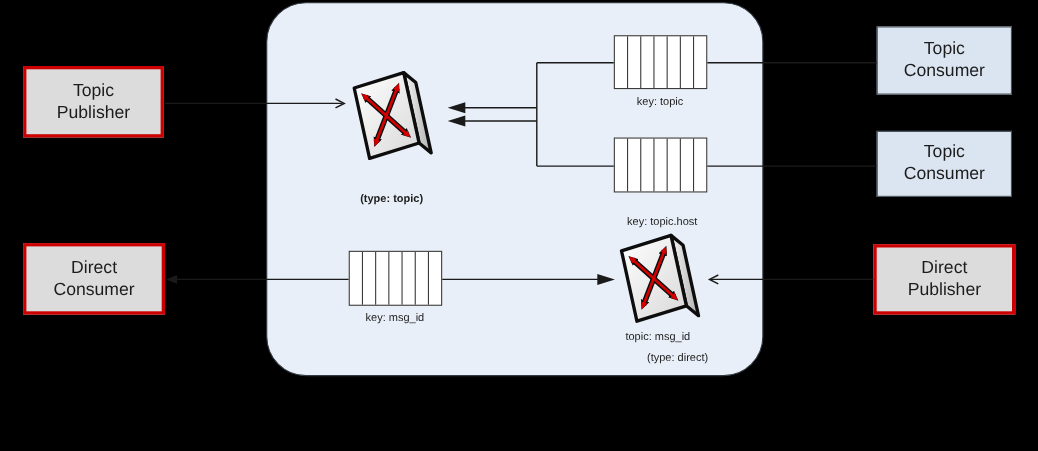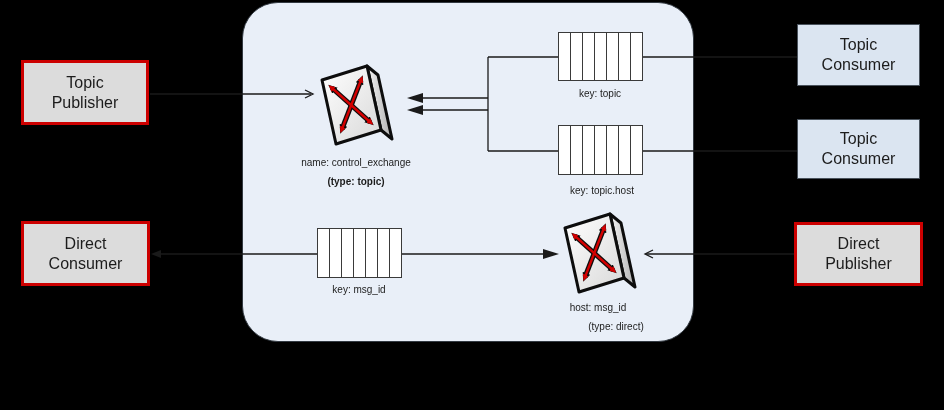--- a/index.html
+++ b/index.html
@@ -126,21 +126,20 @@
   <div class="queue" style="left:317px;top:228px;width:85px;height:50px;">
     <div class="cell"></div>
       <div class="cell"></div>
       <div class="cell"></div>
       <div class="cell"></div>
       <div class="cell"></div>
       <div class="cell"></div>
       <div class="cell"></div>
   </div>
 
-  <div class="flabel" style="left:356px;top:162px;">name: control_exchange</div>
   <div class="flabel" style="left:356px;top:181px;font-weight:bold;">(type: topic)</div>
   <div class="flabel" style="left:600px;top:93px;">key: topic</div>
-  <div class="flabel" style="left:602px;top:190px;">key: topic.host</div>
+  <div class="flabel" style="left:602px;top:202px;">key: topic.host</div>
   <div class="flabel" style="left:359px;top:289px;">key: msg_id</div>
-  <div class="flabel" style="left:598px;top:307px;">host: msg_id</div>
+  <div class="flabel" style="left:598px;top:307px;">topic: msg_id</div>
   <div class="flabel" style="left:616px;top:326px;">(type: direct)</div>
 
 </div>
 
 </body></html>

